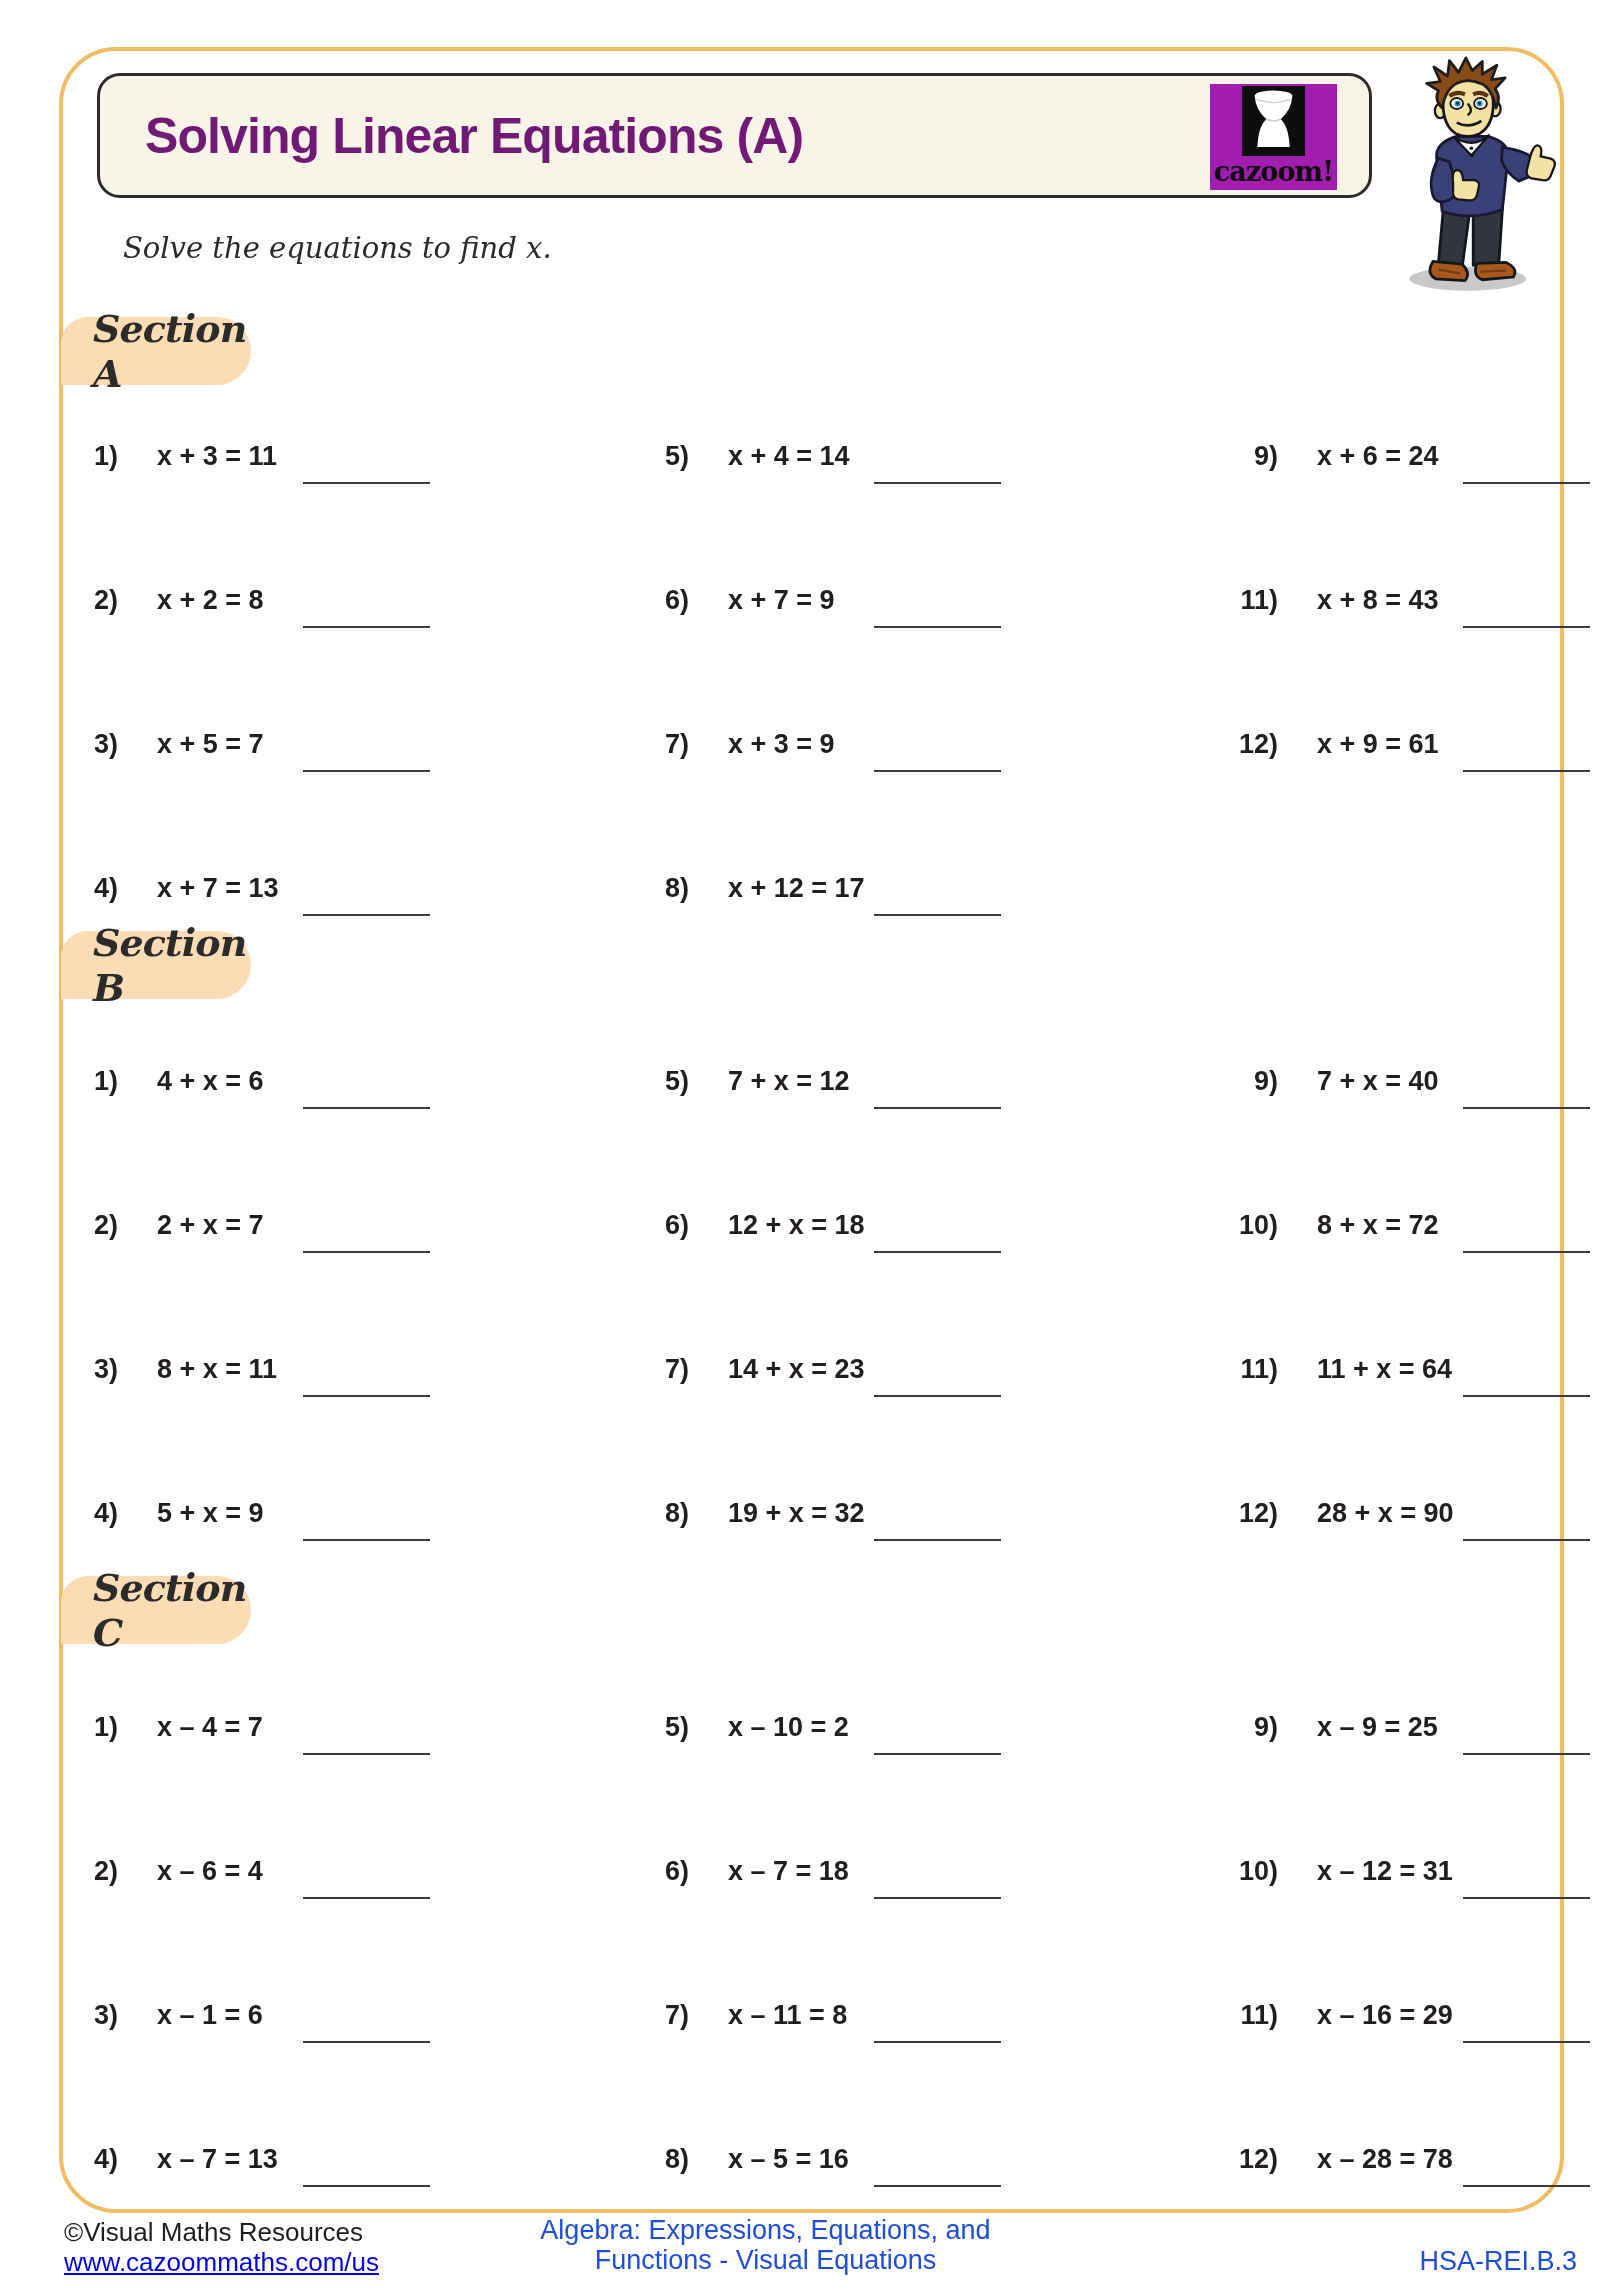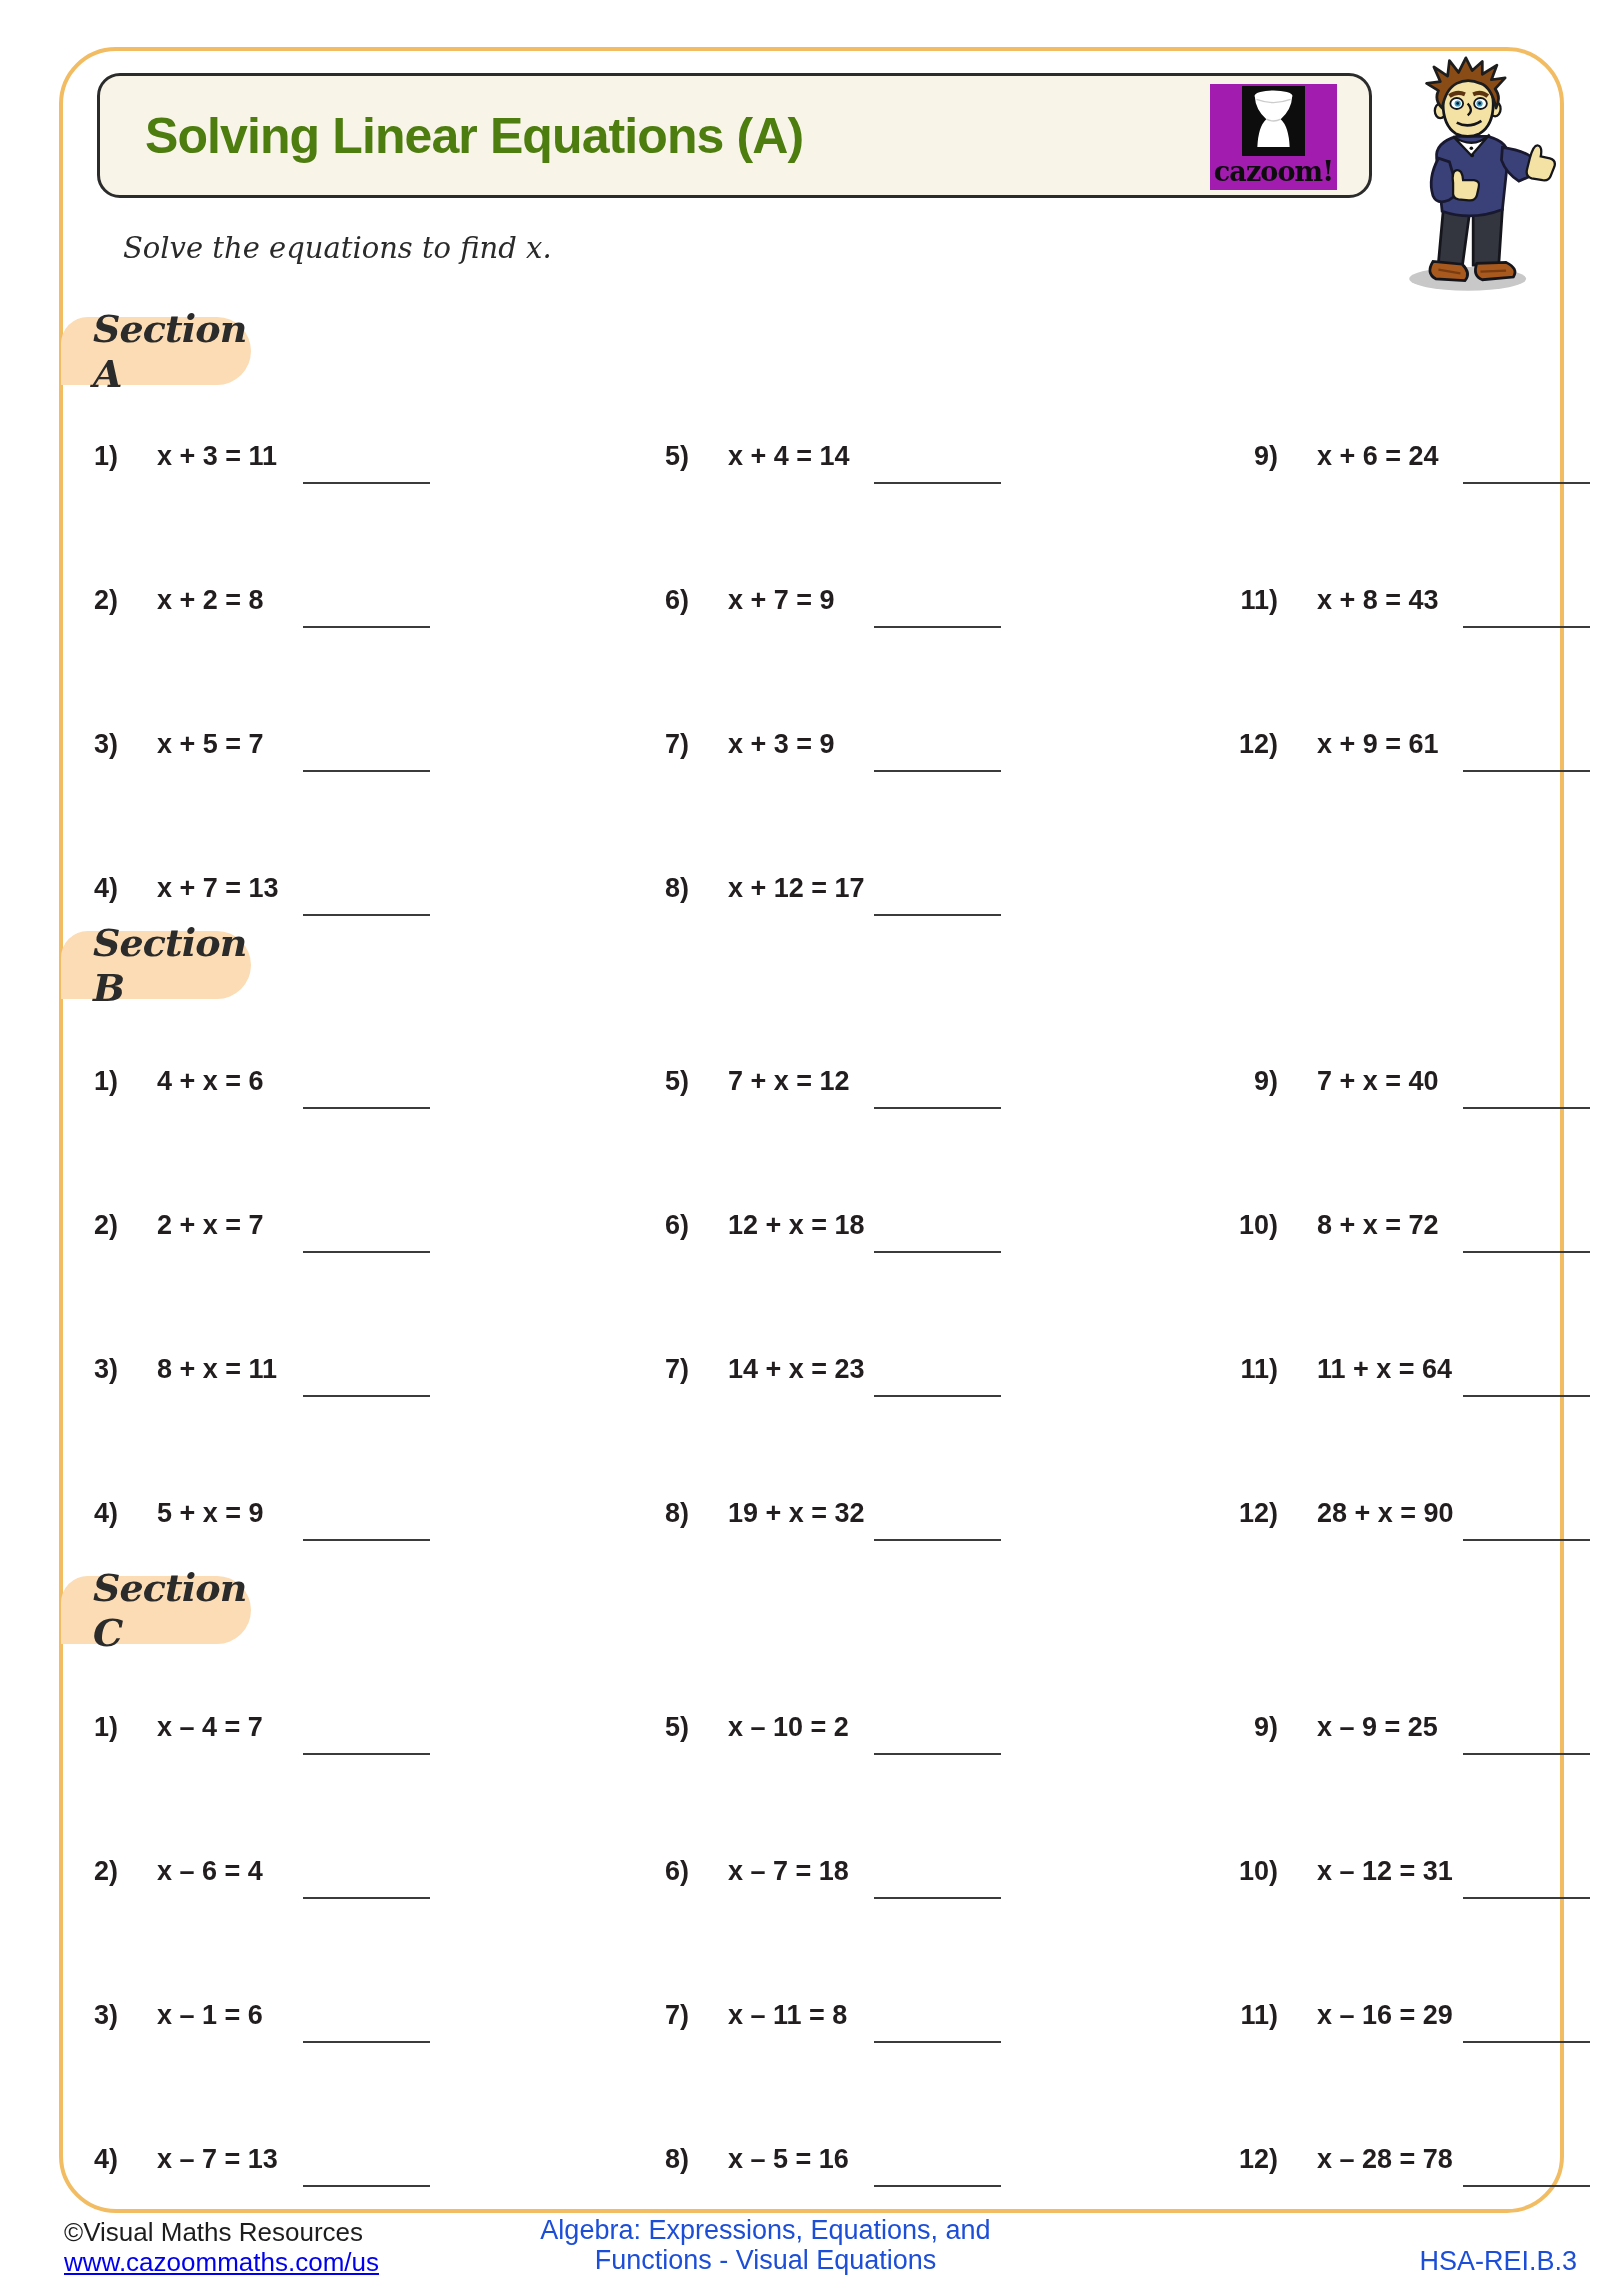--- a/index.html
+++ b/index.html
@@ -8,21 +8,21 @@
 
   
   .frame{position:absolute;left:59px;top:47px;width:1497px;height:2158px;
          border:4.5px solid #f2bc63;border-radius:57px;background:transparent;}
 
   
   .title-box{position:absolute;left:97px;top:73px;width:1275px;height:125px;
              background:#f8f4e8;border:3.6px solid #2b2b2b;border-radius:23px;
              display:flex;align-items:center;box-sizing:border-box;}
   .title-box h1{margin:0 0 0 45px;font-size:50px;font-weight:bold;letter-spacing:-0.9px;
-                font-family:"Liberation Sans",sans-serif;color:#4d7c0f;}
+                font-family:"Liberation Sans",sans-serif;color:#701a75;}
   .logo{position:absolute;right:32px;top:8px;width:127px;height:106px;background:#a21caf;
         display:flex;flex-direction:column;align-items:center;justify-content:flex-start;}
   .drum-box{width:63px;height:70px;background:#0d0d0d;margin-top:1.8px;}
   .logo-text{font-family:"DejaVu Serif","Liberation Serif",serif;font-weight:bold;
              font-size:27px;letter-spacing:-0.9px;color:#0d0d0d;line-height:1;margin-top:1.8px;}
 
   .mascot{position:absolute;left:1390px;top:56px;}
 
   .instruction{position:absolute;left:123px;top:231px;margin:0;
                font-family:"DejaVu Serif","Liberation Serif",serif;

